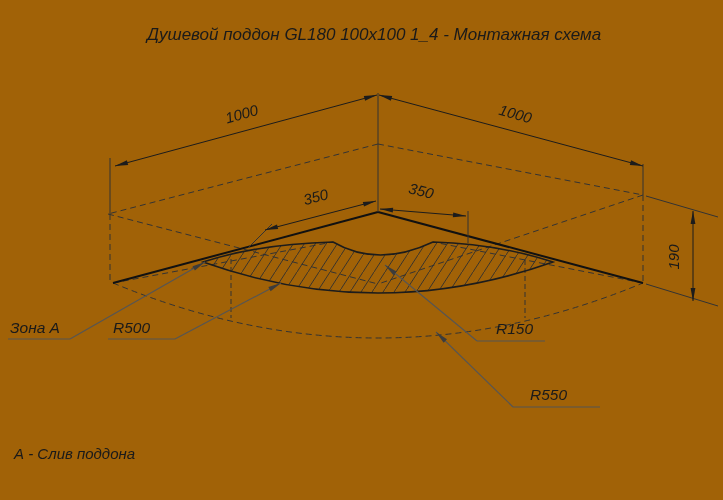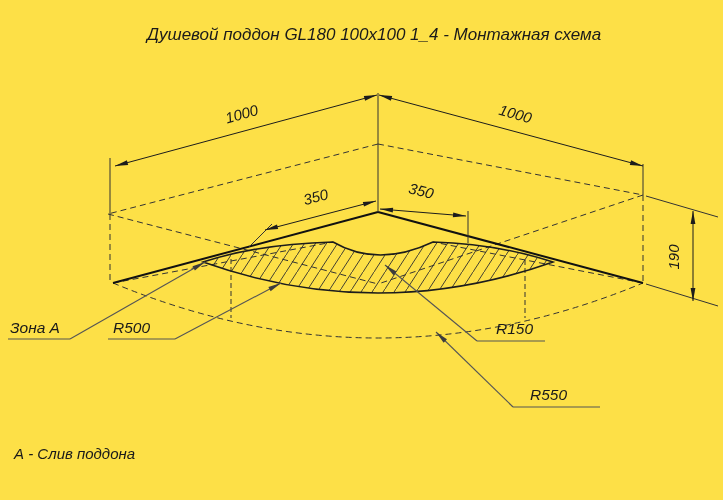--- a/index.html
+++ b/index.html
@@ -1,19 +1,19 @@
 <!DOCTYPE html>
 <html><head>
 <meta charset="utf-8">
 <style>
   html,body{margin:0;padding:0;background:#fff;}
   .page{
     position:relative;
     width:723px;height:500px;
-    background:#fde047;
+    background:#a16207;
     font-family:"Liberation Sans",sans-serif;
     overflow:hidden;
   }
   svg{display:block;}
   text{
     font-family:"Liberation Sans",sans-serif;
     font-style:italic;
     fill:#1a1a1a;
   }
   .title-text{font-size:17px;}

